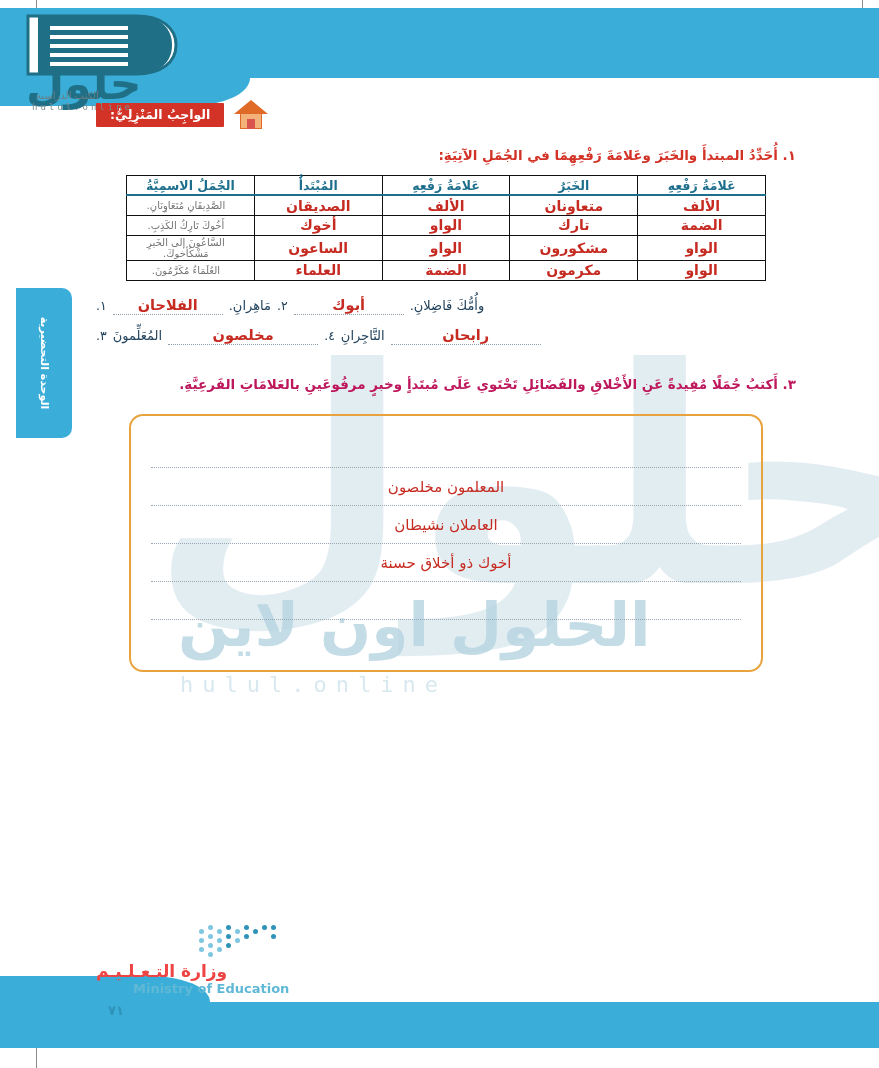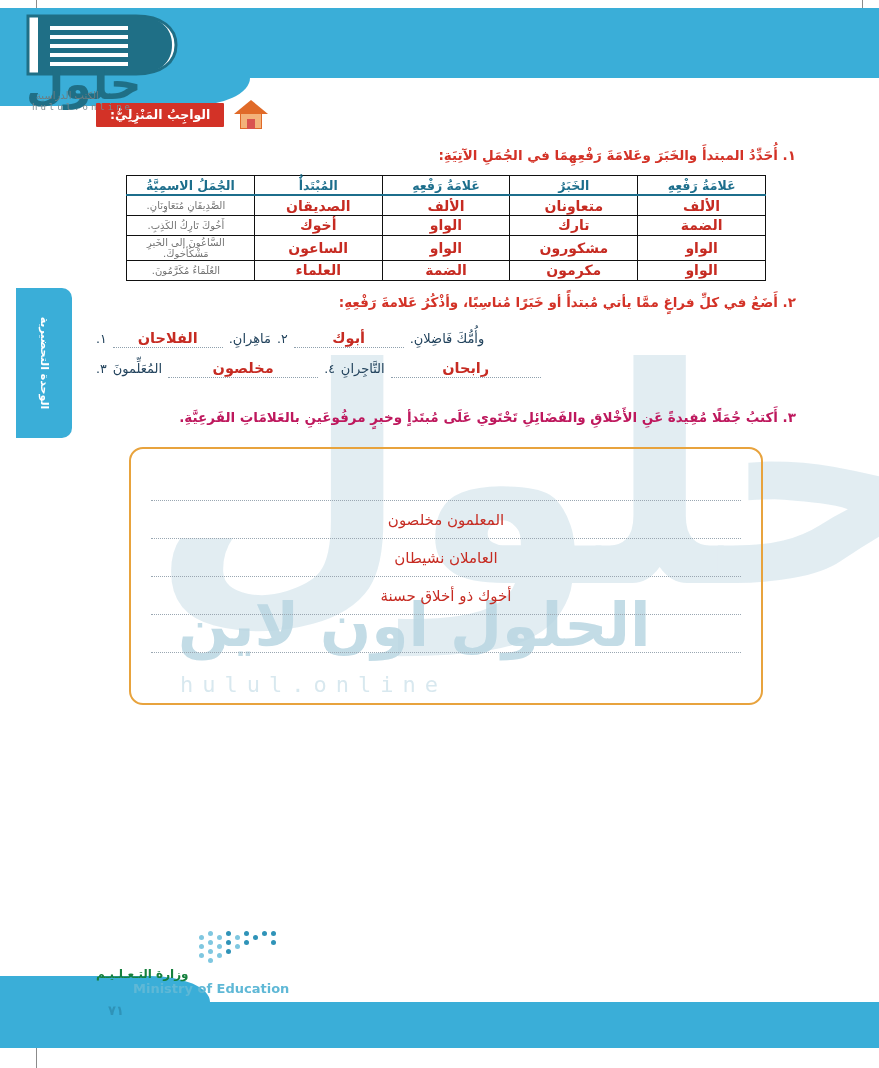--- a/index.html
+++ b/index.html
@@ -293,22 +293,22 @@
     left: 96px; bottom: 72px;
     text-align: left;
     z-index: 5;
   }
   .moe-dots {
     width: 90px; height: 34px;
     position: relative;
     margin-bottom: 2px;
   }
   .moe-label {
-    color: #15803d;
-    font-size: 12px;
+    color: #ef4444;
+    font-size: 17px;
     font-weight: bold;
     letter-spacing: 1px;
   }
   .page-num {
     position: absolute;
     left: 108px; bottom: 50px;
     color: #2f93b8;
     font-size: 13px;
     font-weight: bold;
     z-index: 5;
@@ -406,21 +406,20 @@
         <tr>
           <td class="answer">الواو</td>
           <td class="answer">مكرمون</td>
           <td class="answer">الضمة</td>
           <td class="answer">العلماء</td>
           <td class="sentence">العُلَمَاءُ مُكَرَّمُونَ.</td>
         </tr>
       </tbody>
     </table>
 
-    <div class="q">٢. أَضَعُ في كلِّ فراغٍ ممَّا يأتي مُبتدأً أو خَبَرًا مُناسِبًا، وأذْكُرُ عَلامةَ رَفْعِهِ:</div>
 
     <div class="fill-wrap">
       <div class="fill-row">
         <span class="fill-num">١.</span>
         <span class="blank">الفلاحان</span>
         <span class="fill-word">مَاهِرانِ.</span>
         <span class="fill-num">٢.</span>
         <span class="blank">أبوك</span>
         <span class="fill-word">وأُمُّكَ فَاضِلانِ.</span>
       </div>

